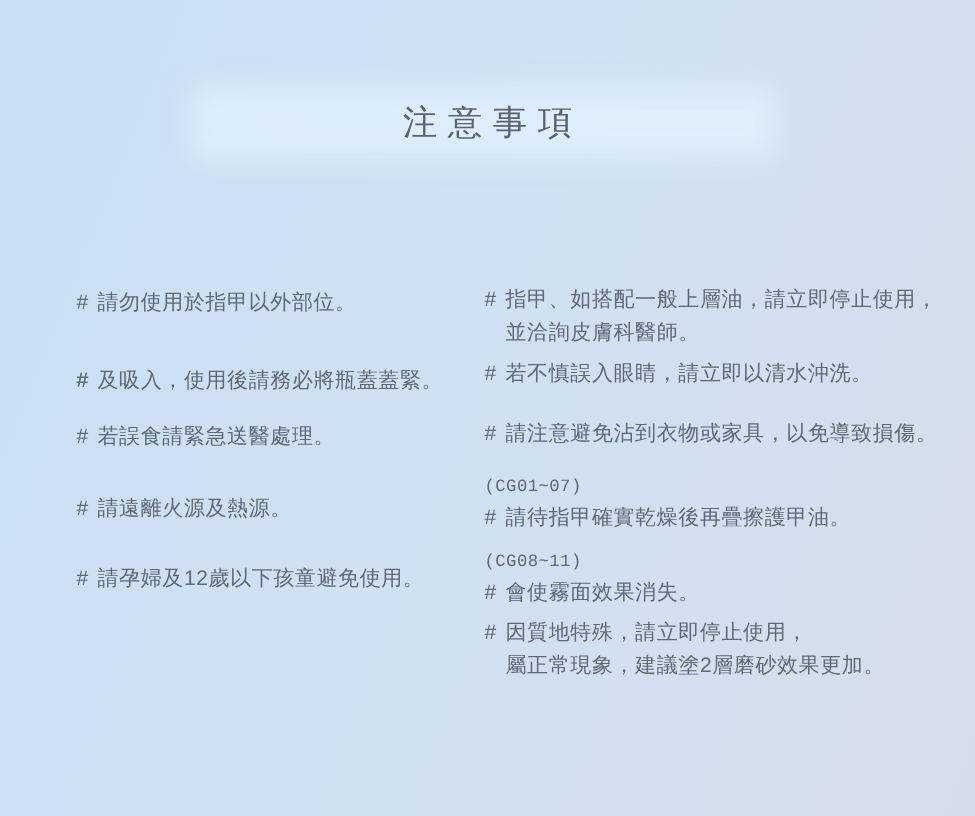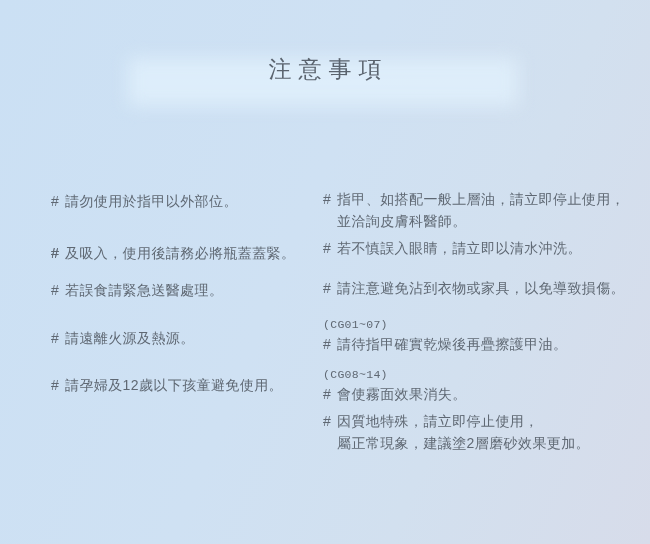--- a/index.html
+++ b/index.html
@@ -21,21 +21,21 @@
     top: 58px;
     width: 390px;
     height: 48px;
     background: rgba(226, 241, 252, 0.78);
     border-radius: 4px;
     filter: blur(9px);
   }
   .page-title {
     position: absolute;
     left: 0;
-    top: 54px;
+    top: 66px;
     width: 100%;
     margin: 0;
     text-align: center;
     font-size: 23px;
     font-weight: 500;
     letter-spacing: 7px;
     text-indent: 7px;
     color: #5a636e;
   }
   .column {
@@ -114,21 +114,21 @@
         <div class="line first"><span class="hash">#</span><span>若不慎誤入眼睛，請立即以清水沖洗。</span></div>
       </div>
       <div class="item">
         <div class="line first"><span class="hash">#</span><span>請注意避免沾到衣物或家具，以免導致損傷。</span></div>
       </div>
       <div class="item">
         <div class="item-label">(CG01~07)</div>
         <div class="line first"><span class="hash">#</span><span>請待指甲確實乾燥後再疊擦護甲油。</span></div>
       </div>
       <div class="item">
-        <div class="item-label">(CG08~14)</div>
+        <div class="item-label">(CG08~11)</div>
         <div class="line first"><span class="hash">#</span></div>
         <div class="line cont"><span>會使霧面效果消失。</span></div>
       </div>
       <div class="item">
         <div class="line first"><span class="hash">#</span><span>因質地特殊，請立即停止使用，</span></div>
         <div class="line cont"><span>屬正常現象，建議塗2層磨砂效果更加。</span></div>
       </div>
     </div>
 </div>
 

